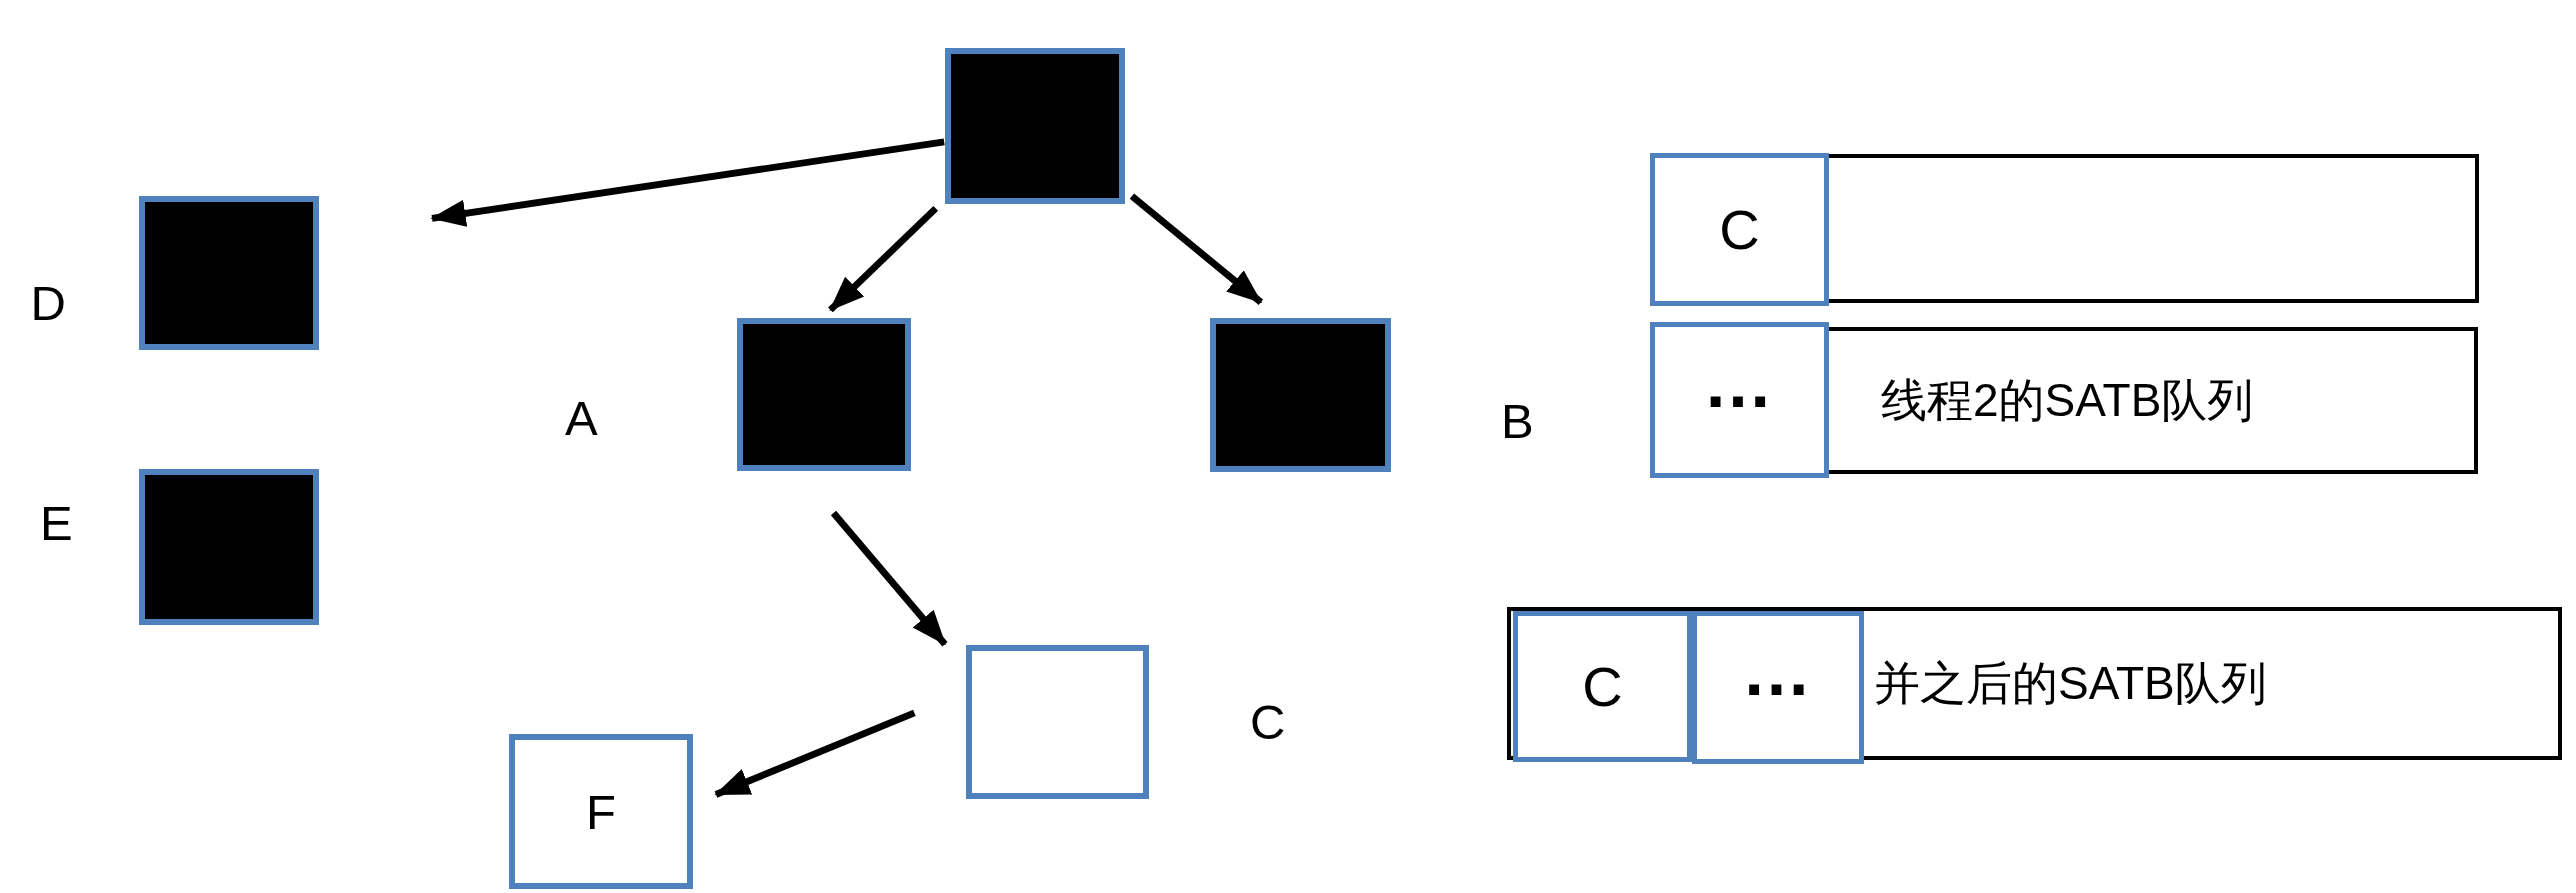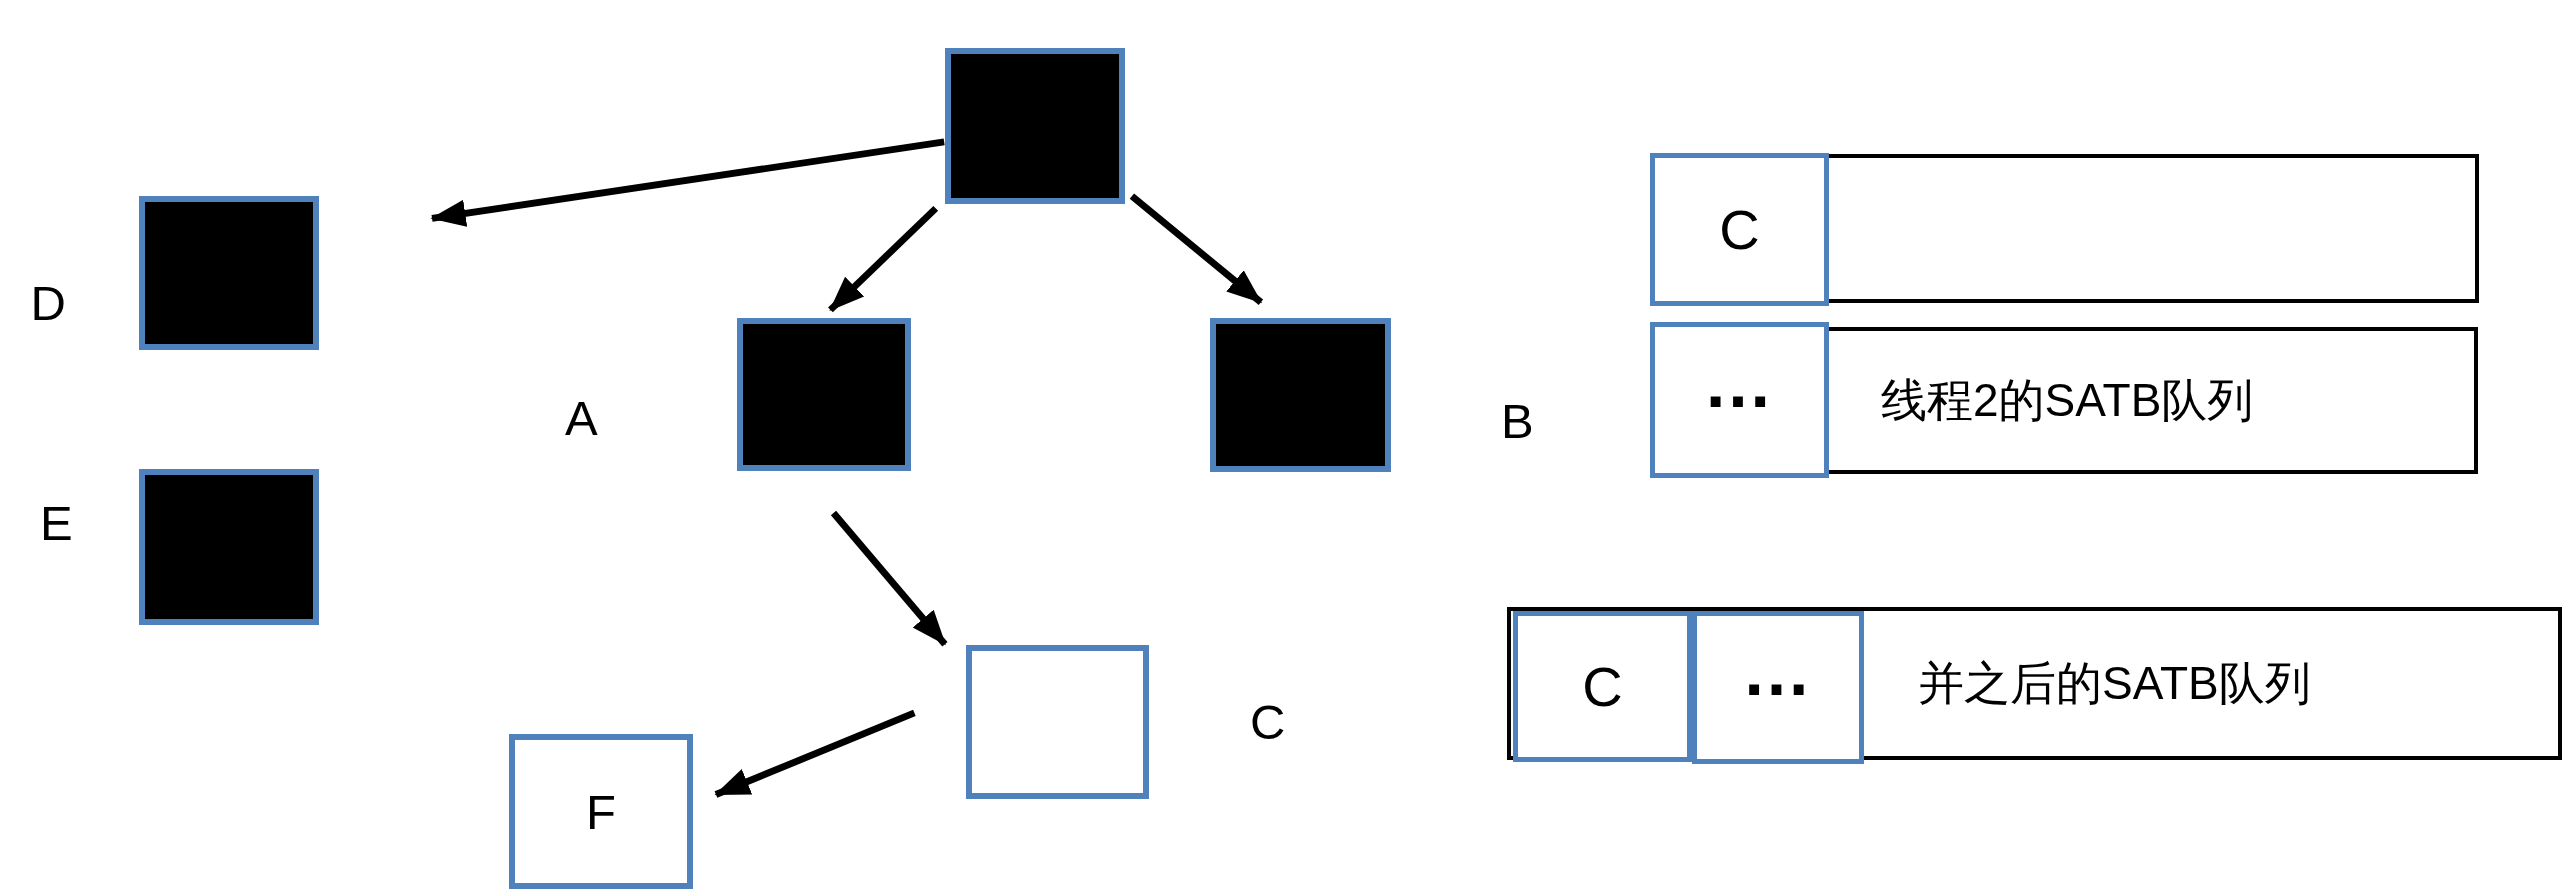--- a/index.html
+++ b/index.html
@@ -81,16 +81,16 @@
   </div>
   <div class="queue-text" style="left:1881px; top:327px; height:147px;">线程2的SATB队列</div>
 
   <div class="queue-body" style="left:1507px; top:607px; width:1055px; height:153px;"></div>
   <div class="head-cell" style="left:1513px; top:611px; width:179px; height:151px;">
     <span class="cell-letter">C</span>
   </div>
   <div class="head-cell" style="left:1692px; top:611px; width:172px; height:153px;">
     <span class="cell-dots">…</span>
   </div>
-  <div class="queue-text" style="left:1874px; top:607px; height:153px;margin-left:44px;">并之后的SATB队列</div>
+  <div class="queue-text" style="left:1874px; top:607px; height:153px;">并之后的SATB队列</div>
 
 </div>
 
 
 </body></html>

